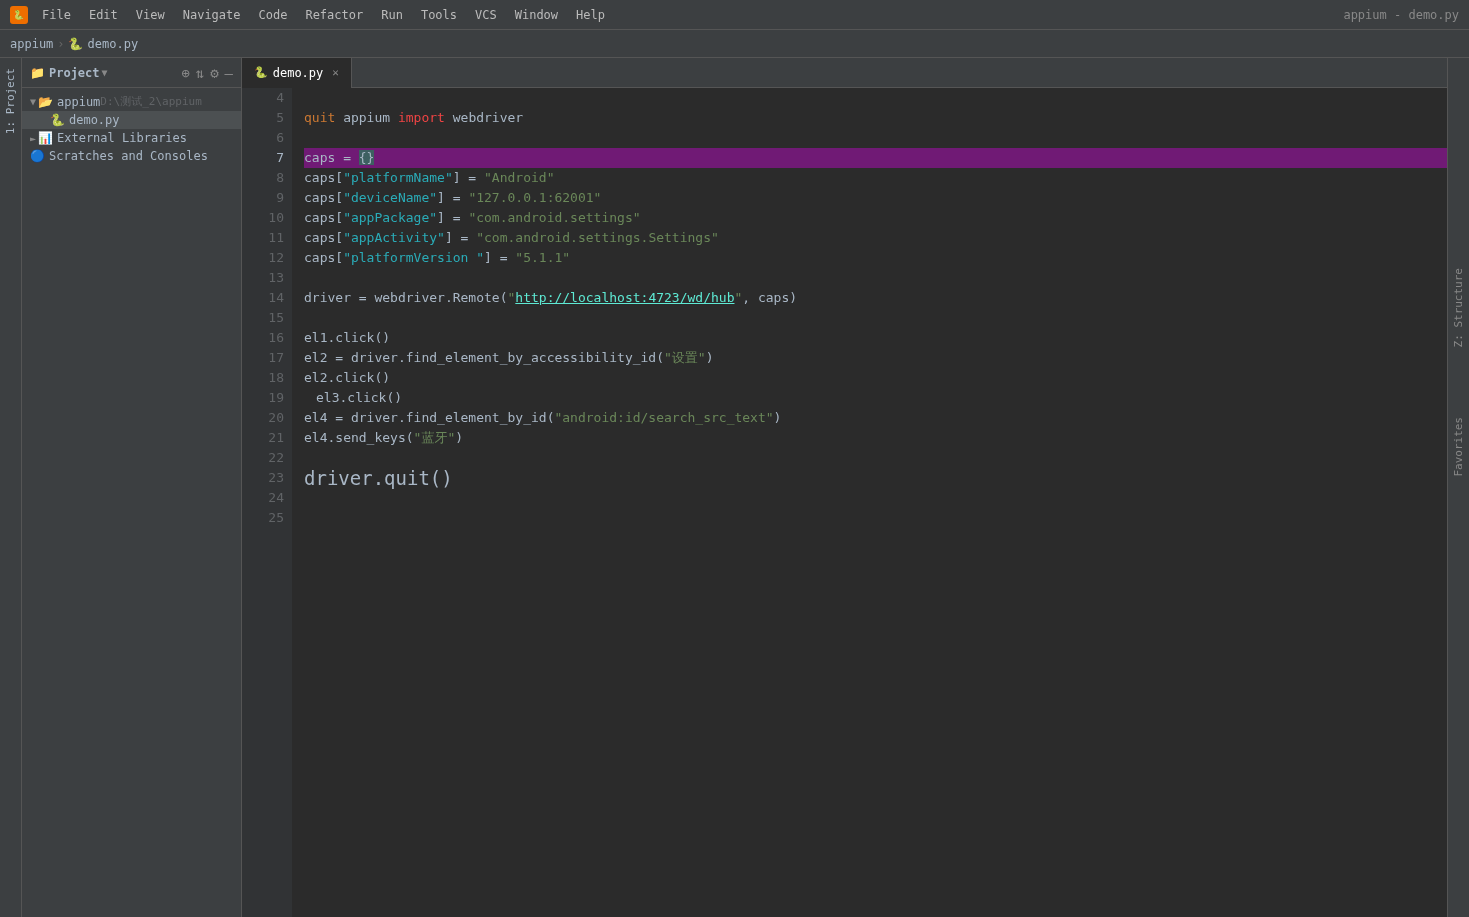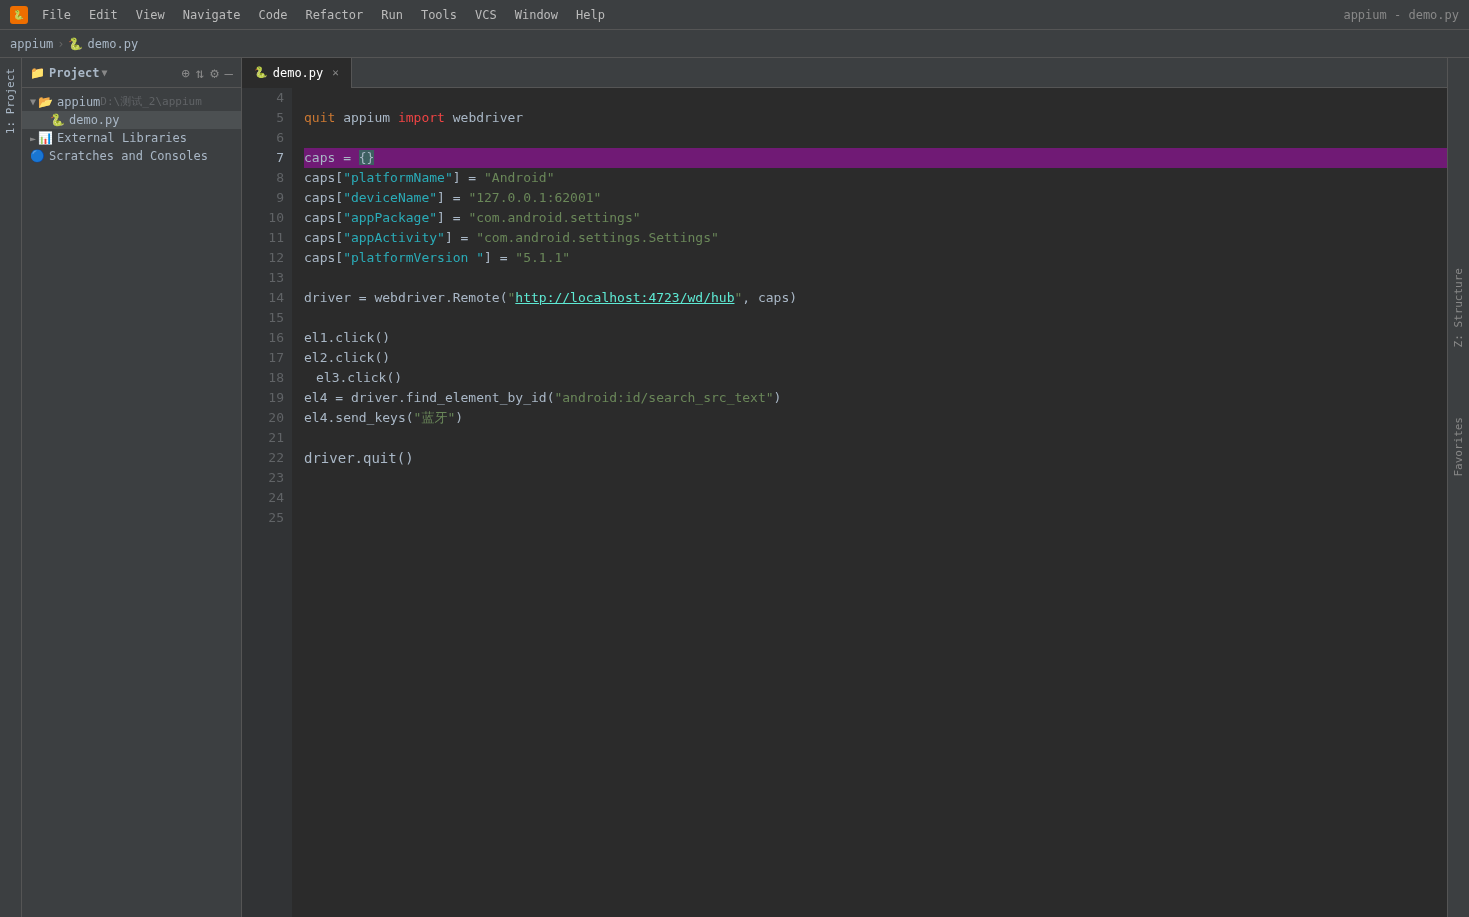--- a/index.html
+++ b/index.html
@@ -276,33 +276,34 @@
 
         <div class="code-line" style="height:20px;line-height:20px;white-space:pre;font-size:13px;">&nbsp;</div>
 
         <div class="code-line" style="height:20px;line-height:20px;white-space:pre;font-size:13px;"><span style="color:#a9b7c6;">driver = webdriver.Remote(</span><span style="color:#6a8759;">"</span><span style="color:#5eead4;text-decoration:underline;">http://localhost:4723/wd/hub</span><span style="color:#6a8759;">"</span><span style="color:#a9b7c6;">, caps)</span></div>
 
         <div class="code-line" style="height:20px;line-height:20px;white-space:pre;font-size:13px;">&nbsp;</div>
 
 
         <div class="code-line" style="height:20px;line-height:20px;white-space:pre;font-size:13px;"><span style="color:#a9b7c6;">el1.click()</span></div>
 
+        <div class="code-line" style="height:20px;line-height:20px;white-space:pre;font-size:13px;"><span style="color:#a9b7c6;">el2 = driver.find_element_by_accessibility_id(</span><span style="color:#6a8759;">"设置"</span><span style="color:#a9b7c6;">)</span></div>
 
         <div class="code-line" style="height:20px;line-height:20px;white-space:pre;font-size:13px;"><span style="color:#a9b7c6;">el2.click()</span></div>
 
 
         <div class="code-line" style="height:20px;line-height:20px;white-space:pre;font-size:13px;margin-left:12px;"><span style="color:#a9b7c6;">el3.click()</span></div>
 
         <div class="code-line" style="height:20px;line-height:20px;white-space:pre;font-size:13px;"><span style="color:#a9b7c6;">el4 = driver.find_element_by_id(</span><span style="color:#6a8759;">"android:id/search_src_text"</span><span style="color:#a9b7c6;">)</span></div>
 
         <div class="code-line" style="height:20px;line-height:20px;white-space:pre;font-size:13px;"><span style="color:#a9b7c6;">el4.send_keys(</span><span style="color:#6a8759;">"蓝牙"</span><span style="color:#a9b7c6;">)</span></div>
 
         <div class="code-line" style="height:20px;line-height:20px;white-space:pre;font-size:13px;">&nbsp;</div>
 
-        <div class="code-line" style="height:20px;line-height:20px;white-space:pre;font-size:14px;"><span style="color:#a9b7c6;">driver.quit()</span></div>
+        <div class="code-line" style="height:20px;line-height:20px;white-space:pre;font-size:19px;"><span style="color:#a9b7c6;">driver.quit()</span></div>
       </div>
     </div>
   </div>
 
   <div style="width:22px;background:#3c3f41;border-left:1px solid #555;display:flex;flex-direction:column;align-items:center;">
     <div style="writing-mode:vertical-rl;transform:rotate(180deg);font-size:11px;color:#888;padding:10px 4px;cursor:pointer;margin-top:200px;">Z: Structure</div>
     <div style="writing-mode:vertical-rl;transform:rotate(180deg);font-size:11px;color:#888;padding:10px 4px;cursor:pointer;margin-top:50px;">Favorites</div>
   </div>
 
 </div>

